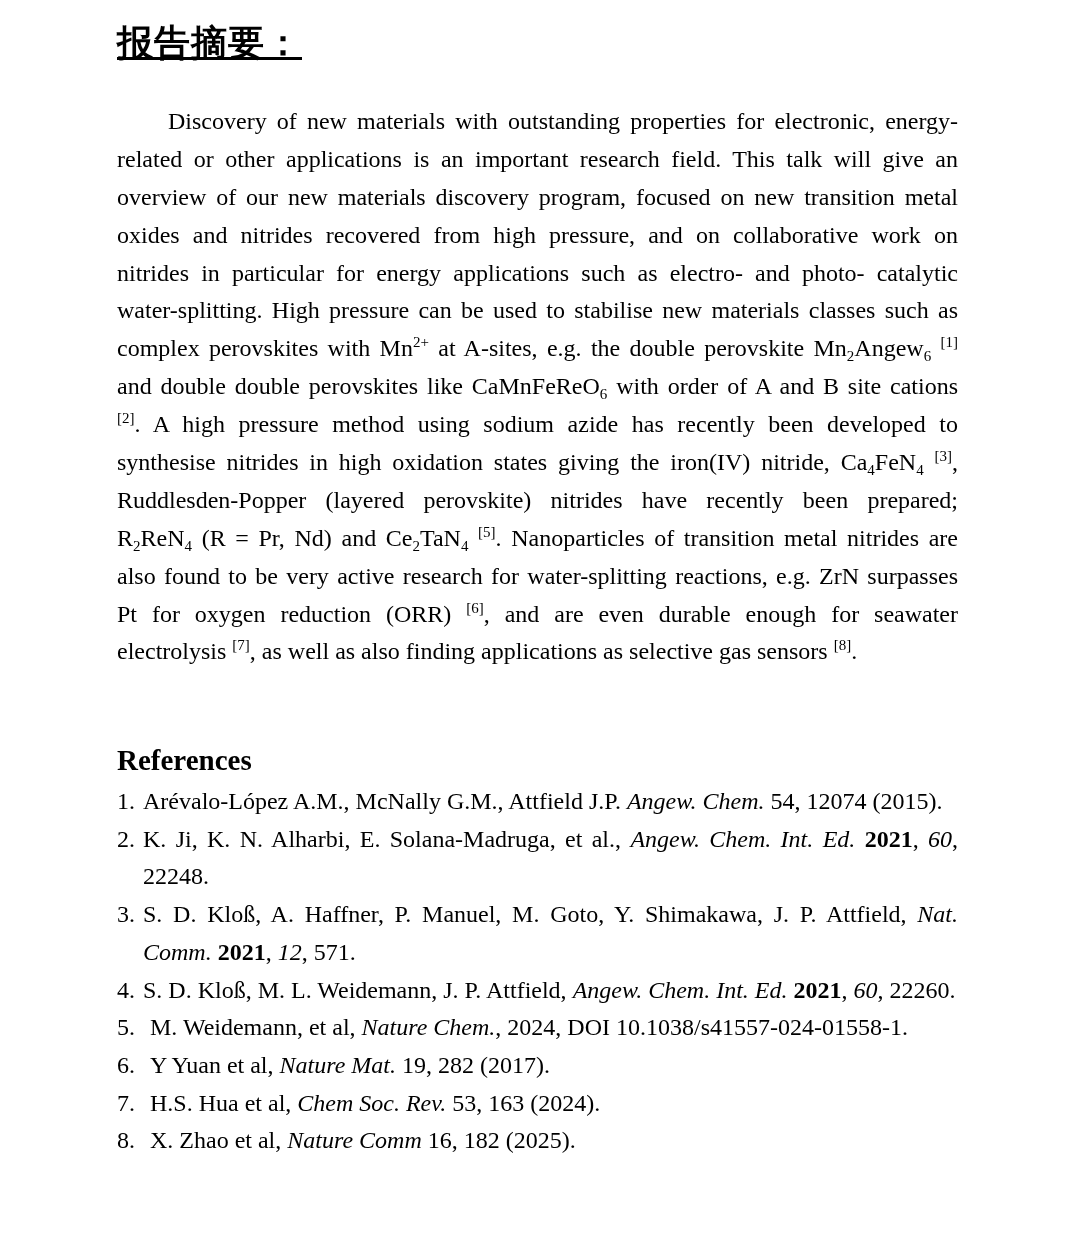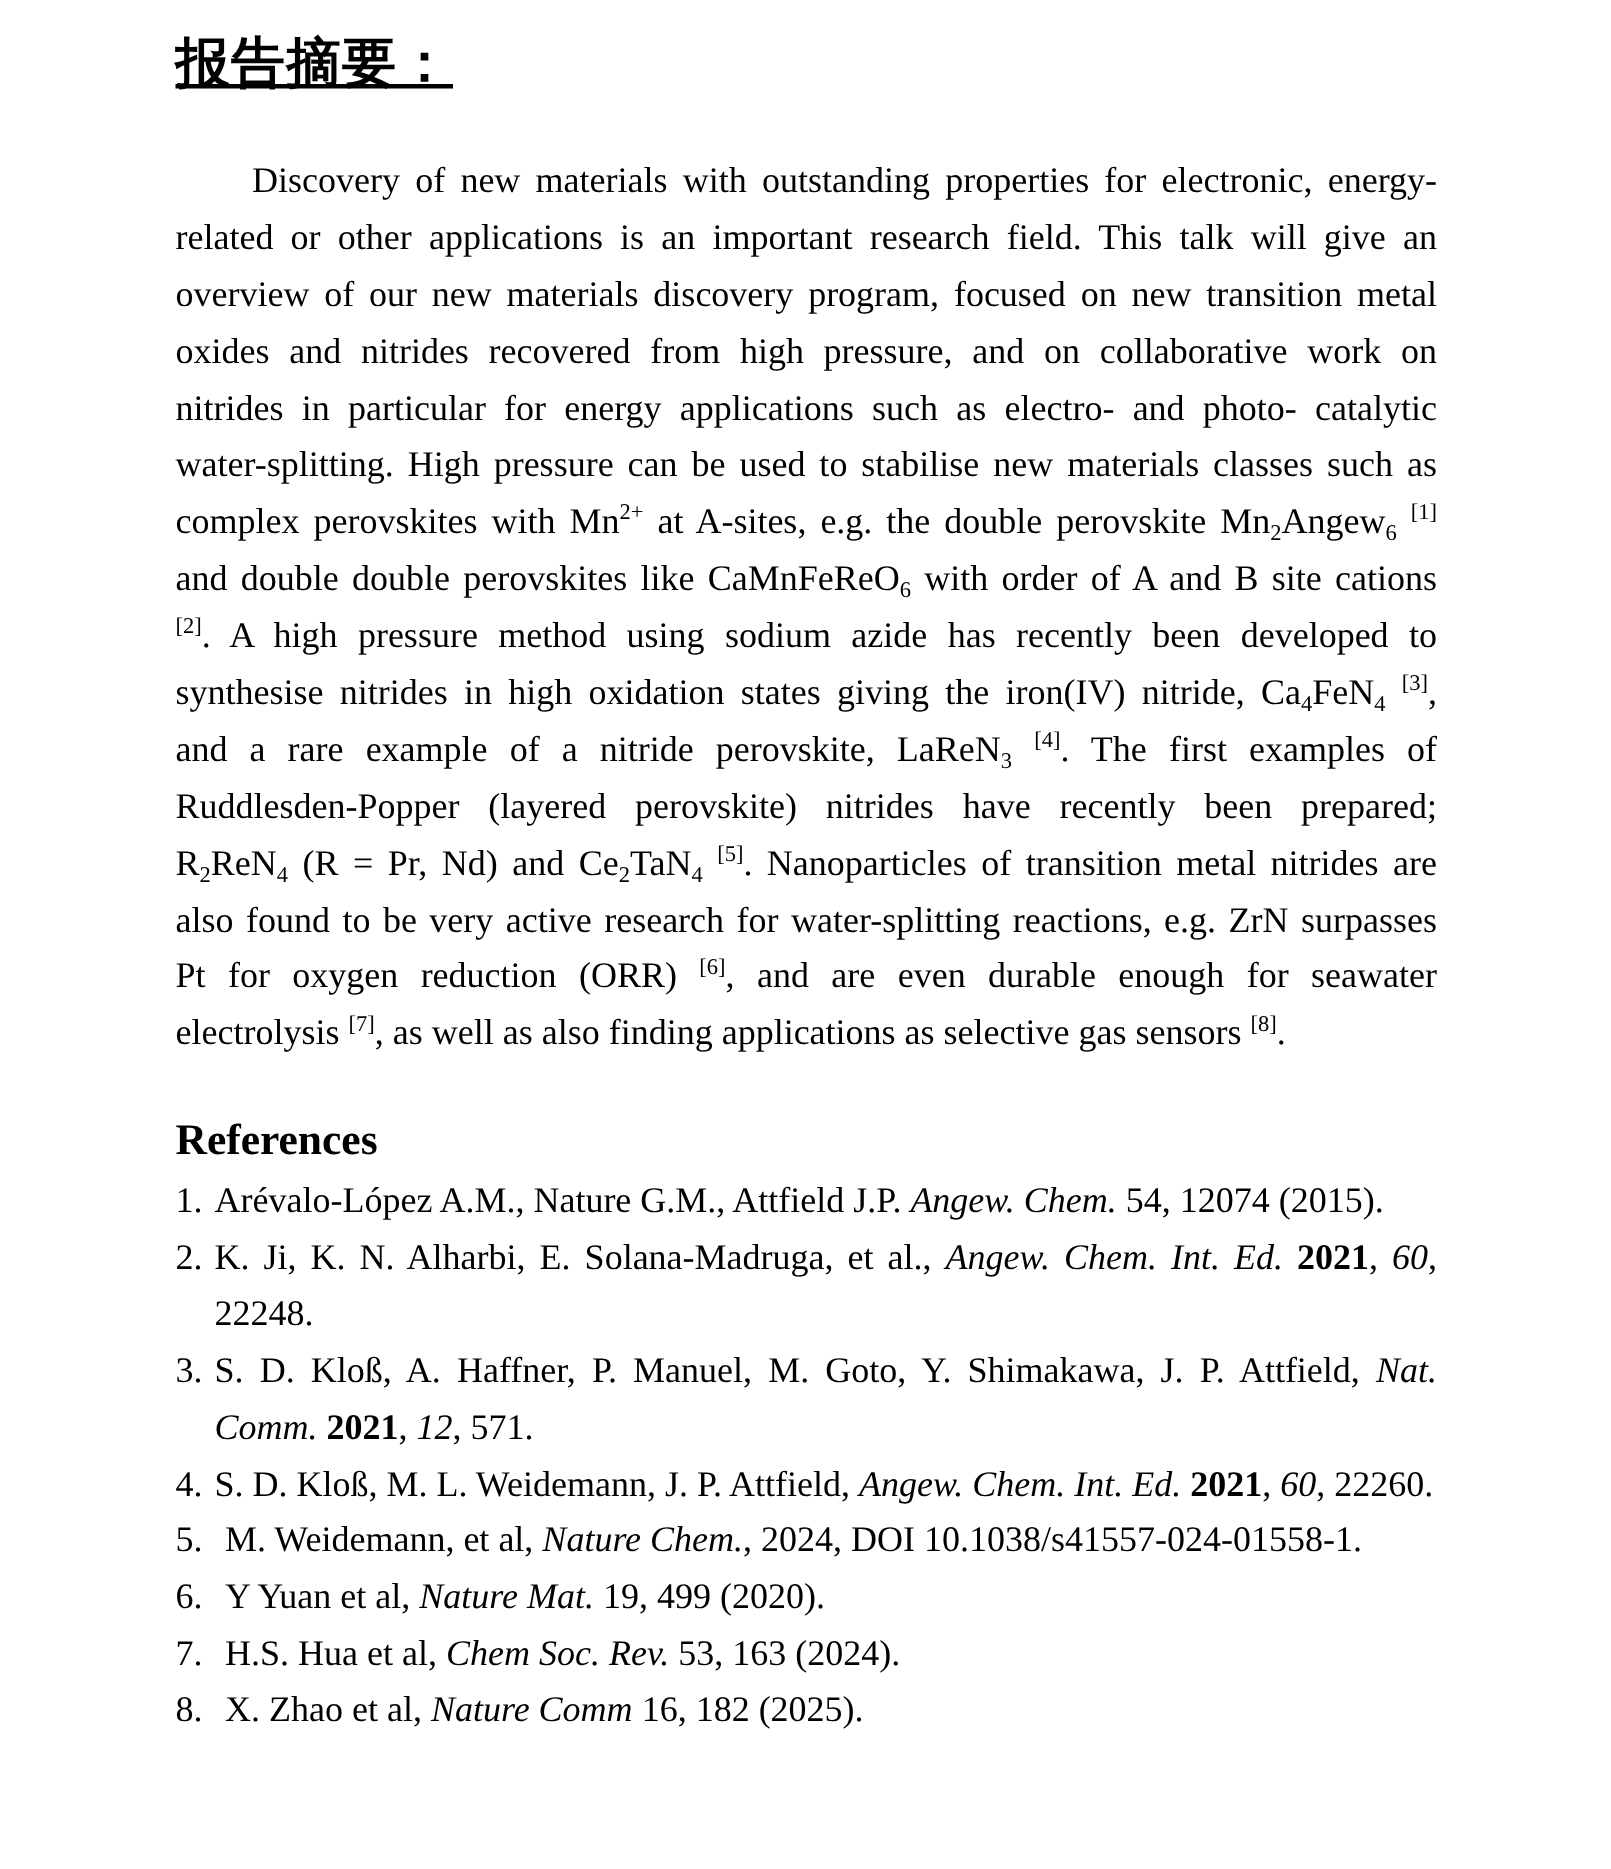--- a/index.html
+++ b/index.html
@@ -111,54 +111,53 @@
       <div class="line indent"><span>Discovery of new materials with outstanding properties for electronic, energy-</span></div>
       <div class="line"><span>related or other applications is an important research field. This talk will give an</span></div>
       <div class="line"><span>overview of our new materials discovery program, focused on new transition metal</span></div>
       <div class="line"><span>oxides and nitrides recovered from high pressure, and on collaborative work on</span></div>
       <div class="line"><span>nitrides in particular for energy applications such as electro- and photo- catalytic</span></div>
       <div class="line"><span>water-splitting. High pressure can be used to stabilise new materials classes such as</span></div>
       <div class="line"><span>complex perovskites with Mn</span><sup>2+</sup><span> at A-sites, e.g. the double perovskite Mn</span><sub>2</sub><span>Angew</span><sub>6</sub><span> </span><sup>[1]</sup></div>
       <div class="line"><span>and double double perovskites like CaMnFeReO</span><sub>6</sub><span> with order of A and B site cations</span></div>
       <div class="line"><sup>[2]</sup><span>. A high pressure method using sodium azide has recently been developed to</span></div>
       <div class="line"><span>synthesise nitrides in high oxidation states giving the iron(IV) nitride, Ca</span><sub>4</sub><span>FeN</span><sub>4</sub><span> </span><sup>[3]</sup><span>,</span></div>
-      <div class="line"><span>and a rare example of a nitride perovskite, LaReN</span><sub>3</sub><span> </span><sup>[4]</sup><span>. The first examples of</span></div>
       <div class="line"><span>Ruddlesden-Popper (layered perovskite) nitrides have recently been prepared;</span></div>
       <div class="line"><span>R</span><sub>2</sub><span>ReN</span><sub>4</sub><span> (R = Pr, Nd) and Ce</span><sub>2</sub><span>TaN</span><sub>4</sub><span> </span><sup>[5]</sup><span>. Nanoparticles of transition metal nitrides are</span></div>
       <div class="line"><span>also found to be very active research for water-splitting reactions, e.g. ZrN surpasses</span></div>
       <div class="line"><span>Pt for oxygen reduction (ORR) </span><sup>[6]</sup><span>, and are even durable enough for seawater</span></div>
       <div class="line last"><span>electrolysis </span><sup>[7]</sup><span>, as well as also finding applications as selective gas sensors </span><sup>[8]</sup><span>.</span></div>
     </div>
 
   <h2 class="refs-heading">References</h2>
 
   <ol class="refs" id="refs">
       <li class="ref">
         <span class="num">1.</span>
-        <span class="body"><span>Arévalo-López A.M., Nature G.M., Attfield J.P. </span><i>Angew. Chem.</i><span> 54, 12074 (2015).</span></span>
+        <span class="body"><span>Arévalo-López A.M., McNally G.M., Attfield J.P. </span><i>Angew. Chem.</i><span> 54, 12074 (2015).</span></span>
       </li>
       <li class="ref">
         <span class="num">2.</span>
         <span class="body"><span>K. Ji, K. N. Alharbi, E. Solana-Madruga, et al., </span><i>Angew. Chem. Int. Ed.</i><span> </span><b>2021</b><span>, </span><i>60</i><span>, 22248.</span></span>
       </li>
       <li class="ref">
         <span class="num">3.</span>
         <span class="body"><span>S. D. Kloß, A. Haffner, P. Manuel, M. Goto, Y. Shimakawa, J. P. Attfield, </span><i>Nat. Comm.</i><span> </span><b>2021</b><span>, </span><i>12</i><span>, 571.</span></span>
       </li>
       <li class="ref">
         <span class="num">4.</span>
         <span class="body"><span>S. D. Kloß, M. L. Weidemann, J. P. Attfield, </span><i>Angew. Chem. Int. Ed.</i><span> </span><b>2021</b><span>, </span><i>60</i><span>, 22260.</span></span>
       </li>
       <li class="ref wide">
         <span class="num">5.</span>
         <span class="body single"><span>M. Weidemann, et al, </span><i>Nature Chem.</i><span>, 2024, DOI 10.1038/s41557-024-01558-1.</span></span>
       </li>
       <li class="ref wide">
         <span class="num">6.</span>
-        <span class="body single"><span>Y Yuan et al, </span><i>Nature Mat.</i><span> 19, 499 (2020).</span></span>
+        <span class="body single"><span>Y Yuan et al, </span><i>Nature Mat.</i><span> 19, 282 (2017).</span></span>
       </li>
       <li class="ref wide">
         <span class="num">7.</span>
         <span class="body single"><span>H.S. Hua et al, </span><i>Chem Soc. Rev.</i><span> 53, 163 (2024).</span></span>
       </li>
       <li class="ref wide">
         <span class="num">8.</span>
         <span class="body single"><span>X. Zhao et al, </span><i>Nature Comm</i><span> 16, 182 (2025).</span></span>
       </li>
     </ol>

